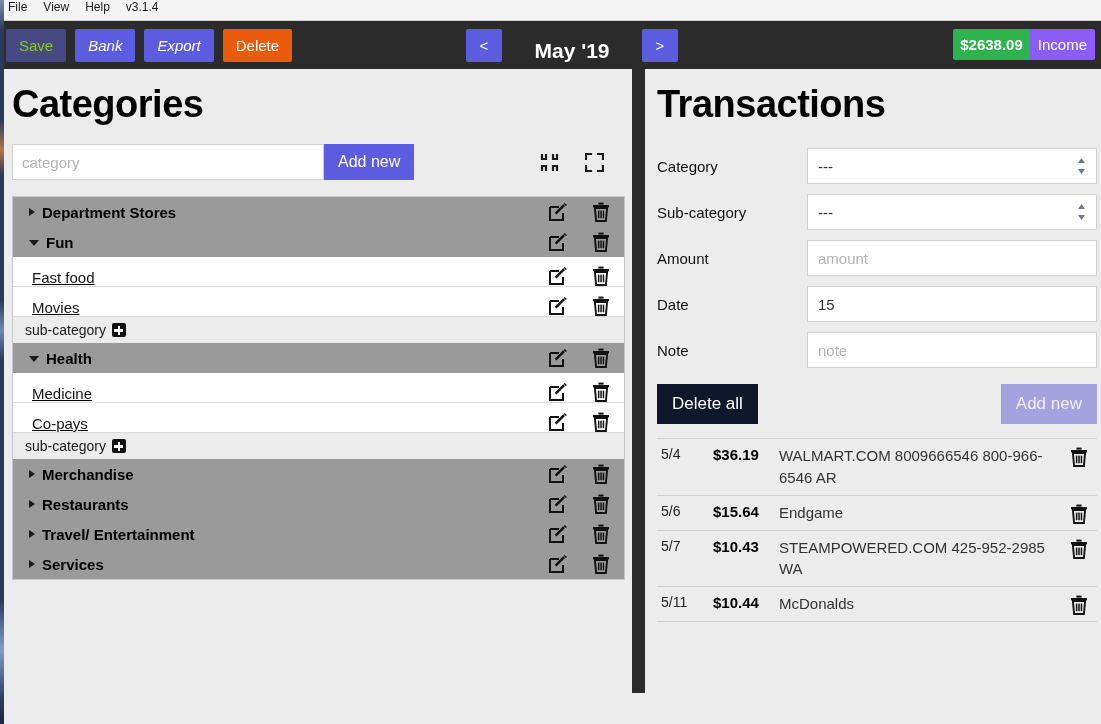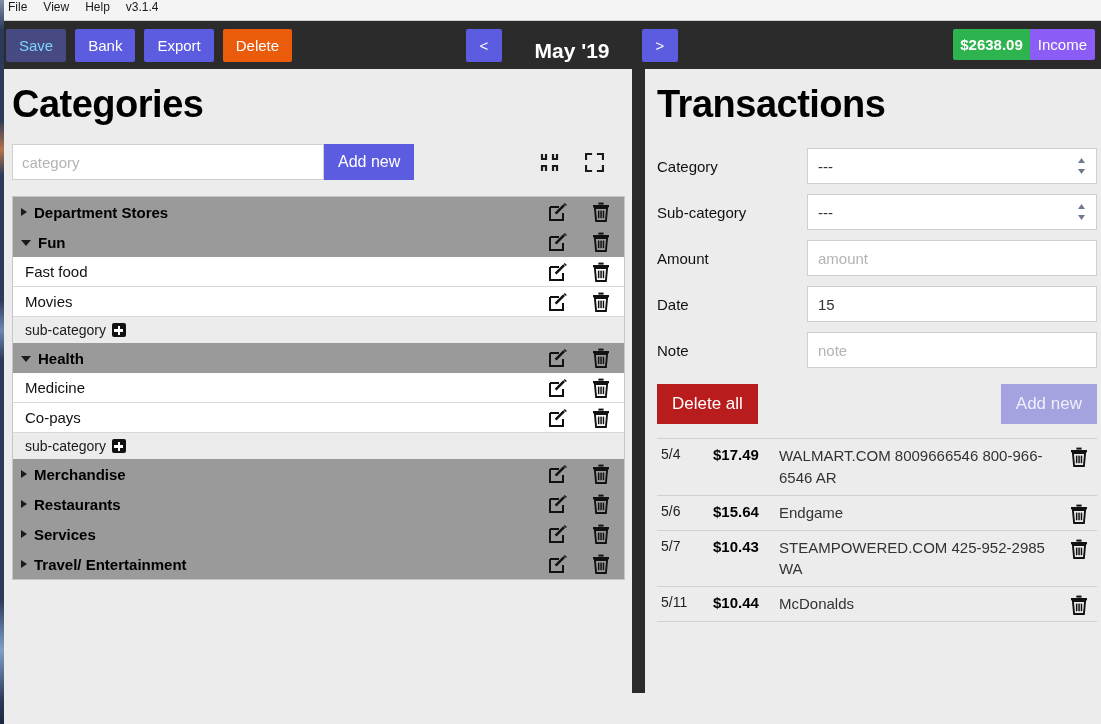--- a/index.html
+++ b/index.html
@@ -57,22 +57,22 @@
   
   #toolbar {
     height: 48px; background: #2b2b2b; display: flex; align-items: center;
     padding: 0 6px; position: relative;
   }
   .tb-btn {
     height: 33px; padding: 0 13px; border: none; border-radius: 2px;
     font-size: 15px; color: #ffffff; margin-right: 9px;
     font-family: "Liberation Sans", sans-serif; line-height: 33px;
   }
-  .tb-save { background: #474a82; color: #7dd3fc; text-align: right; }
-  .tb-purple { background: #5c5ce0; }
+  .tb-save { background: #474a82; color: #84cc16; text-align: right; }
+  .tb-purple { background: #5c5ce0; font-style: italic; }
   .tb-orange { background: #ea5b0c; }
 
   #month-nav {
     position: absolute; left: 466px; top: 0; height: 48px;
     display: flex; align-items: center;
   }
   .nav-arrow {
     width: 36px; height: 33px; background: #5c5ce0; border: none;
     border-radius: 2px; color: #fff; font-size: 15px;
     font-family: "Liberation Sans", sans-serif;
@@ -125,21 +125,21 @@
   .tool-icon { width: 19px; height: 19px; }
 
   
   #cat-list {
     margin: 16px 0 0 12px; width: 613px; border: 1px solid #c6c6c6;
     background: #9a9a9a;
   }
   .cat-group { background: #9a9a9a; }
   .cat-head {
     height: 30px; display: flex; align-items: center; background: #9a9a9a;
-    padding-left: 8px;
+    padding-left: 16px;
   }
   .tri {
     width: 0; height: 0; margin-right: 7px; flex: none;
   }
   .tri-right {
     border-left: 6px solid #1a1a1a;
     border-top: 4.5px solid transparent; border-bottom: 4.5px solid transparent;
   }
   .tri-down {
     border-top: 6px solid #1a1a1a;
@@ -147,22 +147,22 @@
     margin-bottom: -2px;
   }
   .cat-name { font-size: 15px; font-weight: bold; color: #000; }
   .row-actions {
     margin-left: auto; display: flex; align-items: center;
   }
   .act-edit { width: 40px; display: flex; justify-content: center; }
   .act-del  { width: 46px; display: flex; justify-content: center; }
 
   .sub-row {
-    height: 30px; background: #ffffff; display: flex; align-items: center;
-    padding-left: 12px; border-bottom: 1px solid #d8d8d8;
+    height: 30px; background: #ffffff; display: flex; align-items: flex-end;
+    padding-left: 19px; border-bottom: 1px solid #d8d8d8; text-decoration: underline;
   }
   .sub-row:last-of-type { border-bottom: none; }
   .sub-name { font-size: 15px; color: #111; }
 
   .subcat-add {
     height: 26px; background: #ececec; display: flex; align-items: center;
     padding-left: 12px; gap: 6px;
   }
   .subcat-add-text { font-size: 14px; color: #1a1a1a; }
   .plus-box {
@@ -191,21 +191,21 @@
   .select-wrap .form-field { width: 100%; }
   .stepper {
     position: absolute; right: 11px; top: 9px; width: 9px; height: 18px;
     pointer-events: none;
   }
 
   #tx-buttons {
     display: flex; align-items: center; margin: 16px 0 0 12px; width: 440px;
   }
   #tx-delete-all {
-    height: 40px; padding: 0 15px; background: #b91c1c; color: #fff;
+    height: 40px; padding: 0 15px; background: #0f172a; color: #fff;
     border: none; font-size: 17px; font-family: "Liberation Sans", sans-serif;
   }
   #tx-add-new {
     margin-left: auto; height: 40px; padding: 0 15px; background: #a5a2e0;
     color: #f0eefb; border: none; font-size: 17px;
     font-family: "Liberation Sans", sans-serif;
   }
 
   
   #tx-list { margin: 14px 0 0 12px; width: 440px; border-top: 1px solid #d0d0d0; }
@@ -506,21 +506,21 @@
   <rect x="8.3" y="8.6" width="1.5" height="7.6" fill="#111"></rect>
   <rect x="10.7" y="8.6" width="1.5" height="7.6" fill="#111"></rect>
 </svg>
                 </span>
   </div>
     </div>
           </div>
           <div class="cat-group">
             <div class="cat-head">
       <span class="tri tri-right"></span>
-      <span class="cat-name">Services</span>
+      <span class="cat-name">Travel/ Entertainment</span>
       <div class="row-actions">
     <span class="act-edit">
                   <svg width="20" height="20" viewBox="0 0 20 20">
   <path d="M2 5 L2 18 L15 18 L15 11" fill="none" stroke="#111" stroke-width="2"></path>
   <path d="M2 5 L11 5" fill="none" stroke="#111" stroke-width="2"></path>
   <path d="M8.5 12.5 L17 4 L15.2 2.2 L6.7 10.7 Z" fill="#111"></path>
   <path d="M16.2 1.4 L18.4 3.6" stroke="#111" stroke-width="1.4"></path>
 </svg>
                 </span>
     <span class="act-del">
@@ -532,21 +532,21 @@
   <rect x="8.3" y="8.6" width="1.5" height="7.6" fill="#111"></rect>
   <rect x="10.7" y="8.6" width="1.5" height="7.6" fill="#111"></rect>
 </svg>
                 </span>
   </div>
     </div>
           </div>
           <div class="cat-group">
             <div class="cat-head">
       <span class="tri tri-right"></span>
-      <span class="cat-name">Travel/ Entertainment</span>
+      <span class="cat-name">Services</span>
       <div class="row-actions">
     <span class="act-edit">
                   <svg width="20" height="20" viewBox="0 0 20 20">
   <path d="M2 5 L2 18 L15 18 L15 11" fill="none" stroke="#111" stroke-width="2"></path>
   <path d="M2 5 L11 5" fill="none" stroke="#111" stroke-width="2"></path>
   <path d="M8.5 12.5 L17 4 L15.2 2.2 L6.7 10.7 Z" fill="#111"></path>
   <path d="M16.2 1.4 L18.4 3.6" stroke="#111" stroke-width="1.4"></path>
 </svg>
                 </span>
     <span class="act-del">
@@ -614,21 +614,21 @@
       </div>
 
       <div id="tx-buttons">
         <button id="tx-delete-all">Delete all</button>
         <button id="tx-add-new">Add new</button>
       </div>
 
       <div id="tx-list">
           <div class="tx-row">
     <span class="tx-date">5/4</span>
-    <span class="tx-amount">$17.49</span>
+    <span class="tx-amount">$36.19</span>
     <span class="tx-note">WALMART.COM 8009666546 800-966-6546 AR</span>
     <span class="tx-del">
               <svg width="18" height="20" viewBox="0 0 18 20">
   <rect x="1" y="3" width="16" height="2.3" fill="#111"></rect>
   <rect x="6.4" y="0.6" width="5.2" height="2" fill="#111"></rect>
   <path d="M2.9 6 L15.1 6 L13.9 19 L4.1 19 Z" fill="none" stroke="#111" stroke-width="1.9"></path>
   <rect x="5.9" y="8.6" width="1.5" height="7.6" fill="#111"></rect>
   <rect x="8.3" y="8.6" width="1.5" height="7.6" fill="#111"></rect>
   <rect x="10.7" y="8.6" width="1.5" height="7.6" fill="#111"></rect>
 </svg>

